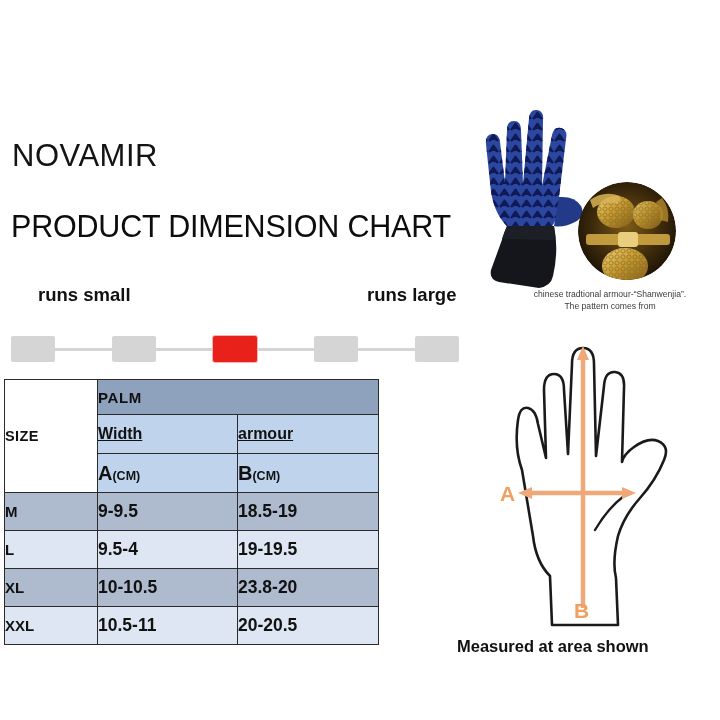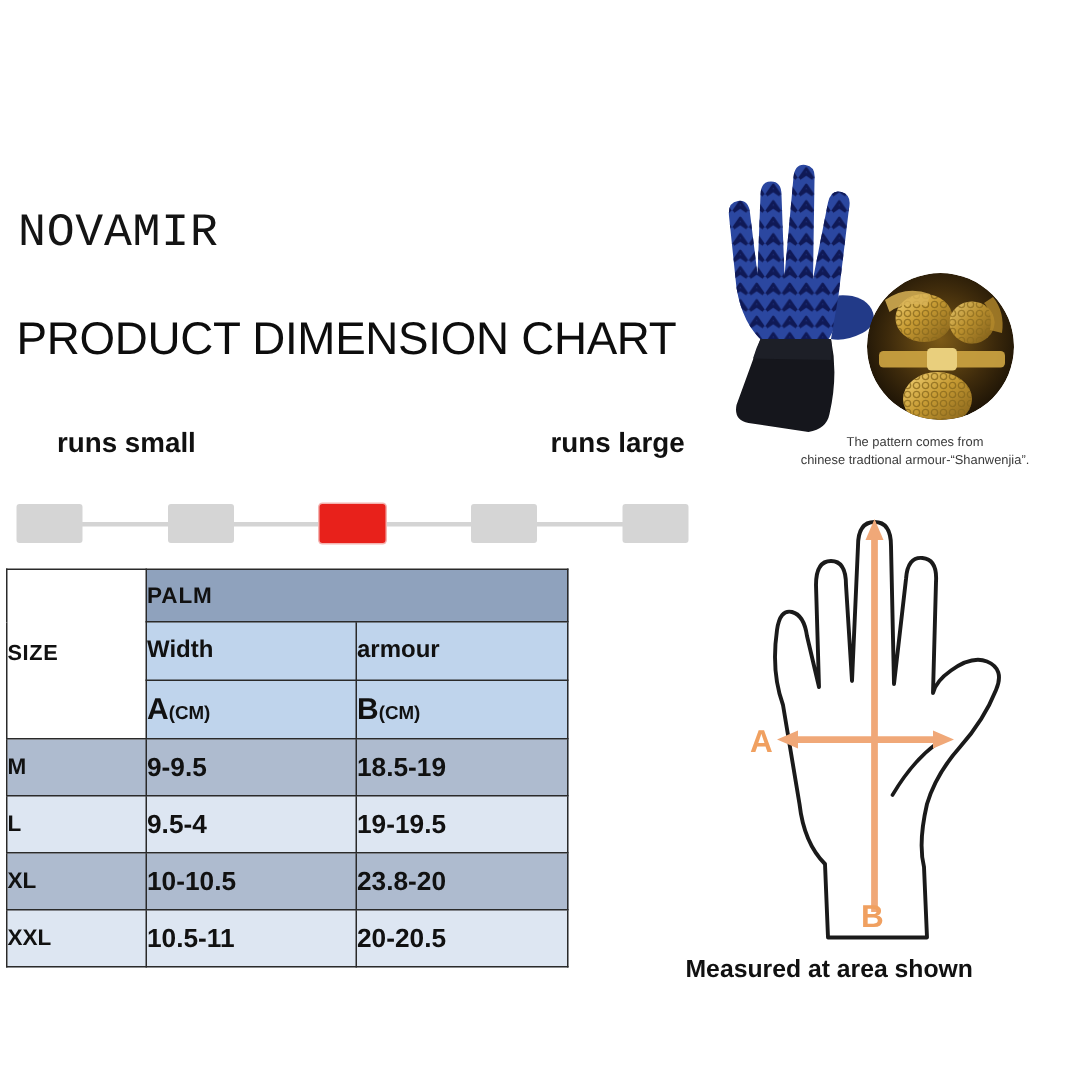--- a/index.html
+++ b/index.html
@@ -14,21 +14,21 @@
     overflow: hidden;
     font-family: "Liberation Sans", sans-serif;
     color: #111111;
   }
 
   
   #brand {
     position: absolute;
     left: 12px;
     top: 138px;
-    font-family: Liberation Mono, monospace;
+    font-family: Liberation Sans, sans-serif;
     font-size: 31px;
     letter-spacing: 0.5px;
     color: #141414;
     white-space: nowrap;
   }
 
   
   #title {
     position: absolute;
     left: 11px;
@@ -122,20 +122,21 @@
   .cell-palm {
     background: #8fa2bd;
     height: 34px;
     font-size: 15px;
     letter-spacing: 0.6px;
   }
   .cell-subhead {
     background: #bfd4ec;
     height: 38px;
     font-size: 16px;
+    text-decoration: underline;
   }
   .cell-unit {
     background: #bfd4ec;
     height: 38px;
   }
   .cell-unit .big {
     font-size: 20px;
     font-weight: bold;
   }
   .cell-unit .small {
@@ -345,22 +346,22 @@
       <ellipse cx="47" cy="84" rx="23" ry="18" fill="url(#goldA)"></ellipse>
       <ellipse cx="47" cy="84" rx="23" ry="18" fill="url(#meshPat)" opacity="0.8"></ellipse>
 
       <path d="M12,18 Q26,8 42,14 L40,22 Q26,18 15,26 Z" fill="#d8b356" opacity="0.85"></path>
       <path d="M84,16 Q92,26 90,40 L82,38 Q84,26 78,20 Z" fill="#b4892c" opacity="0.8"></path>
     </g>
   </svg>
 </div>
 
 <div id="pattern-caption">
+  <div>chinese tradtional armour-“Shanwenjia”.</div>
   <div>The pattern comes from</div>
-  <div>chinese tradtional armour-“Shanwenjia”.</div>
 </div>
 
 <div id="hand-diagram">
   <svg width="260" height="300" viewBox="0 0 260 300">
 
     <path d="M100,295
              L98,246
              Q84,232 81,206
              L70,140
              Q62,118 66,90

